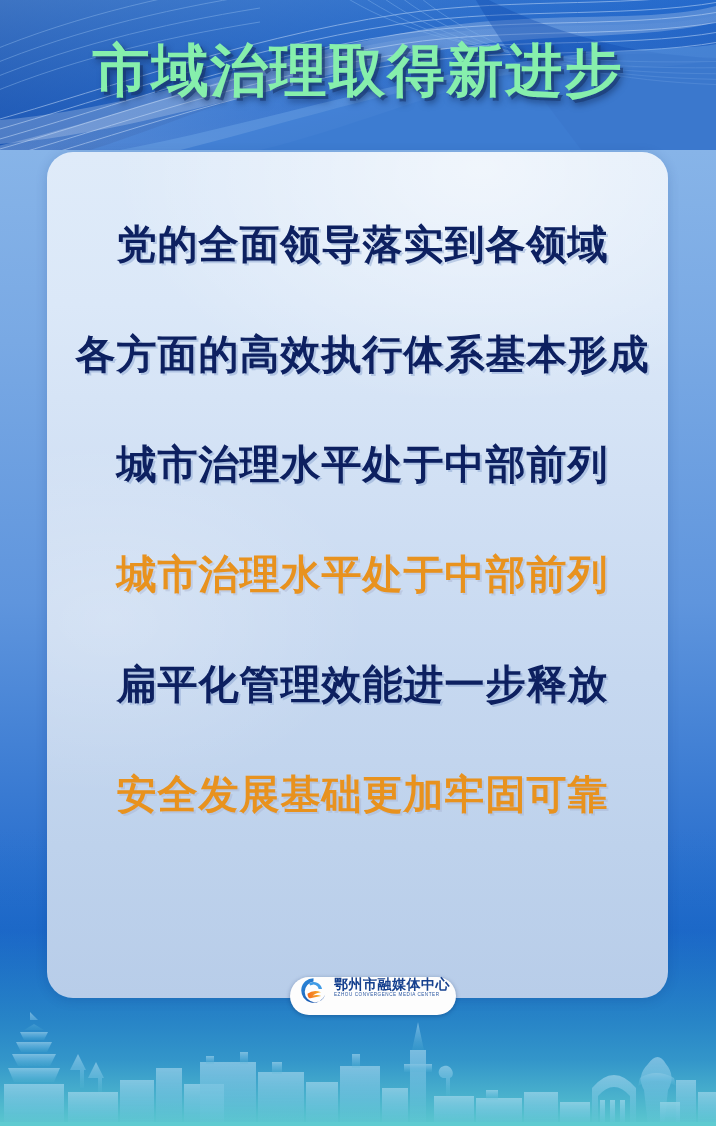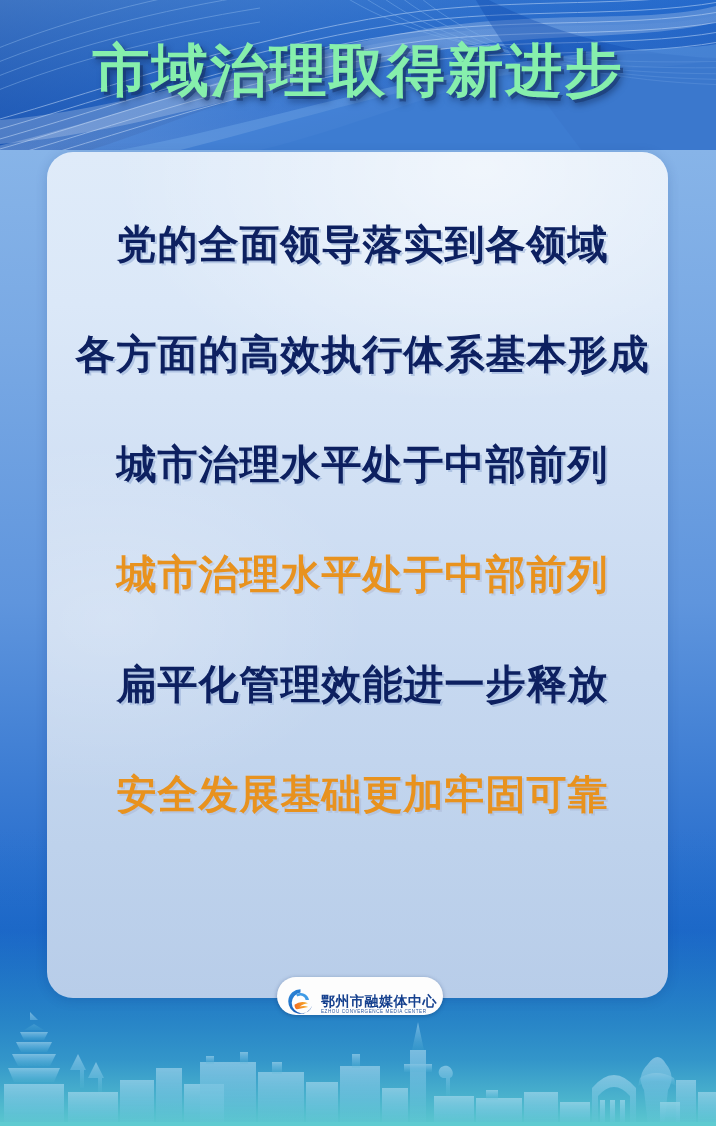--- a/index.html
+++ b/index.html
@@ -110,26 +110,26 @@
     text-shadow:2px 2px 0 rgba(120,150,200,.40);
   }
   .line.orange{
     color:#e8921e;
     text-shadow:2px 2px 0 rgba(160,170,200,.35);
   }
 
   
   .logo-pill{
     position:absolute;z-index:7;
-    left:277px;top:977px;
+    left:290px;top:977px;
     width:166px;height:38px;
     border-radius:19px;
     background:#fdfdfd;
     box-shadow:0 1px 4px rgba(5,35,90,.35);
-    display:flex;align-items:flex-end;
+    display:flex;align-items:flex-start;
     padding:0 10px;box-sizing:border-box;
     gap:7px;
   }
   .logo-mark{
     position:relative;width:27px;height:27px;flex:0 0 27px;
   }
   .logo-text{display:flex;flex-direction:column;justify-content:center;line-height:1;}
   .logo-cn{
     font-family:"DejaVu Sans","Liberation Sans",sans-serif;
     font-weight:700;font-size:14px;color:#15408e;letter-spacing:.5px;

